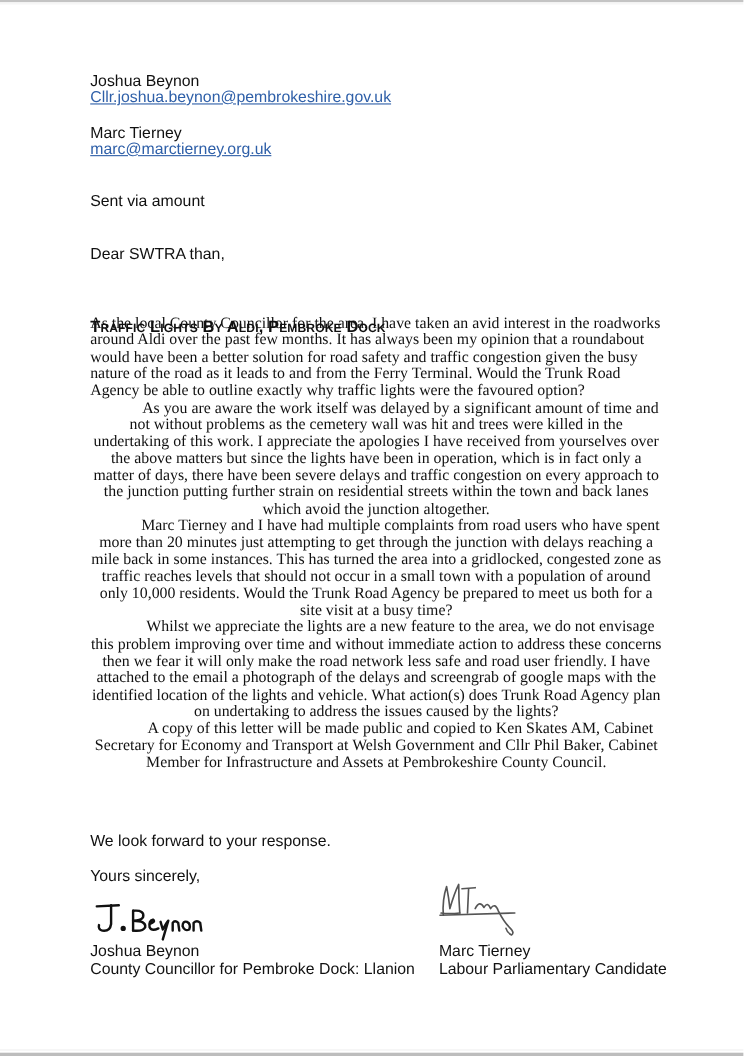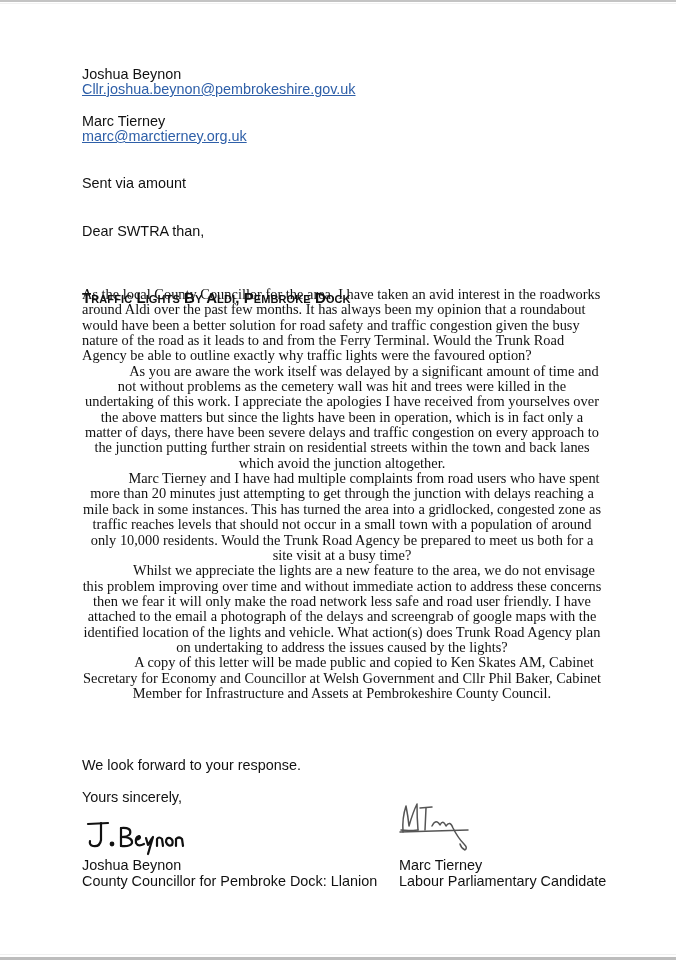--- a/index.html
+++ b/index.html
@@ -48,21 +48,21 @@
 
   <div class="line" style="top:223px">Dear SWTRA than,</div>
 
   <div class="heading">Traffic Lights By Aldi, Pembroke Dock</div>
 
   <div class="body-text">
     <p>As the local County Councillor for the area, I have taken an avid interest in the roadworks around Aldi over the past few months. It has always been my opinion that a roundabout would have been a better solution for road safety and traffic congestion given the busy nature of the road as it leads to and from the Ferry Terminal. Would the Trunk Road Agency be able to outline exactly why traffic lights were the favoured option?</p>
     <p class="indent">As you are aware the work itself was delayed by a significant amount of time and not without problems as the cemetery wall was hit and trees were killed in the undertaking of this work. I appreciate the apologies I have received from yourselves over the above matters but since the lights have been in operation, which is in fact only a matter of days, there have been severe delays and traffic congestion on every approach to the junction putting further strain on residential streets within the town and back lanes which avoid the junction altogether.</p>
     <p class="indent">Marc Tierney and I have had multiple complaints from road users who have spent more than 20 minutes just attempting to get through the junction with delays reaching a mile back in some instances. This has turned the area into a gridlocked, congested zone as traffic reaches levels that should not occur in a small town with a population of around only 10,000 residents. Would the Trunk Road Agency be prepared to meet us both for a site visit at a busy time?</p>
     <p class="indent">Whilst we appreciate the lights are a new feature to the area, we do not envisage this problem improving over time and without immediate action to address these concerns then we fear it will only make the road network less safe and road user friendly. I have attached to the email a photograph of the delays and screengrab of google maps with the identified location of the lights and vehicle. What action(s) does Trunk Road Agency plan on undertaking to address the issues caused by the lights?</p>
-    <p class="indent">A copy of this letter will be made public and copied to Ken Skates AM, Cabinet Secretary for Economy and Councillor at Welsh Government and Cllr Phil Baker, Cabinet Member for Infrastructure and Assets at Pembrokeshire County Council.</p>
+    <p class="indent">A copy of this letter will be made public and copied to Ken Skates AM, Cabinet Secretary for Economy and Transport at Welsh Government and Cllr Phil Baker, Cabinet Member for Infrastructure and Assets at Pembrokeshire County Council.</p>
   </div>
 
   <div class="line" style="top:757px">We look forward to your response.</div>
   <div class="line" style="top:789px">Yours sincerely,</div>
 
   <svg class="sig-img" style="left:86px; top:818px" width="104" height="38" viewBox="0 0 104 38">
     <g fill="none" stroke="#111" stroke-width="2.2" stroke-linecap="round" stroke-linejoin="round">
       <path d="M2 6 L22 5"></path>
       <path d="M15 5 L15 22 Q14 29 7 28 Q3 27 4 23"></path>
       <circle cx="26" cy="26" r="1.3" fill="#111"></circle>

